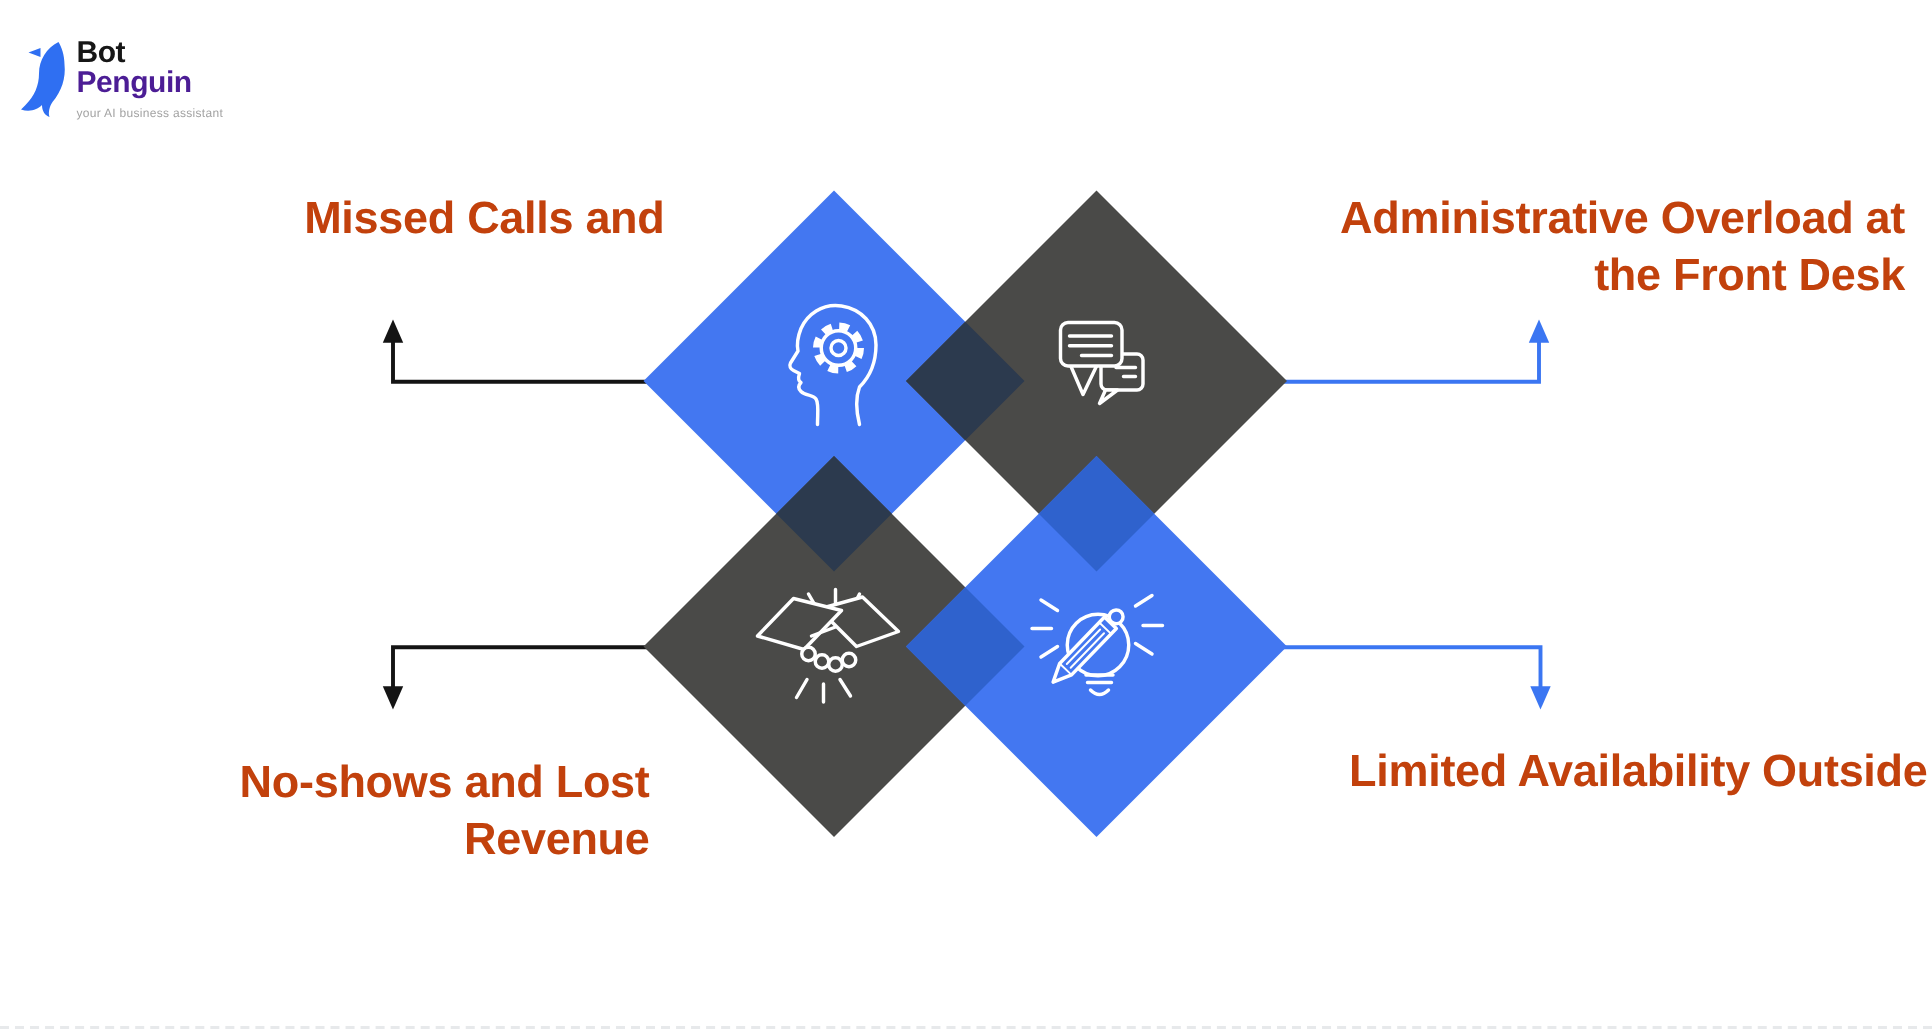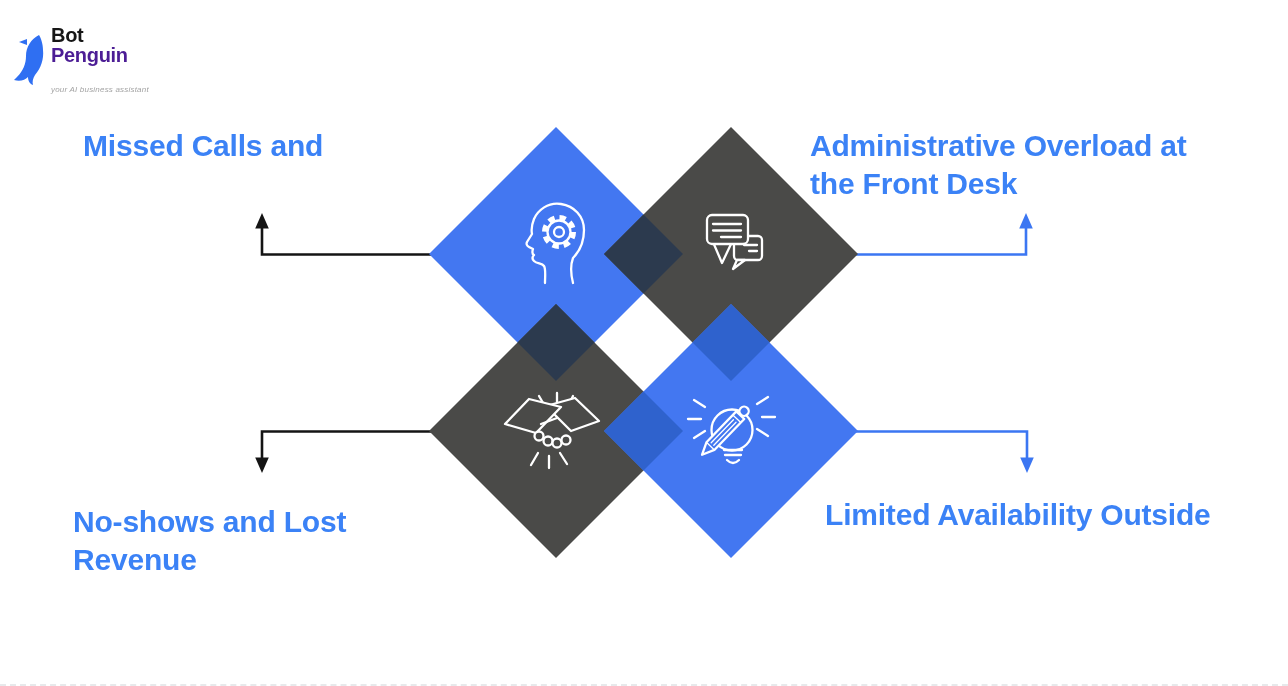--- a/index.html
+++ b/index.html
@@ -6,30 +6,30 @@
   .canvas{
     position:relative;width:1288px;height:686px;background:#ffffff;
     overflow:hidden;font-family:"Liberation Sans",sans-serif;
   }
   #scene{position:absolute;left:0;top:0;}
   .icon-stroke{fill:none;stroke:#fff;stroke-width:2.3;stroke-linecap:round;stroke-linejoin:round;}
   .icon-thin{fill:none;stroke:#fff;stroke-width:1.3;stroke-linecap:round;}
   .icon-fill{stroke:#fff;stroke-width:2.3;stroke-linejoin:round;}
   .arrow-line{fill:none;stroke-width:2.6;stroke-linecap:square;}
   .label{
-    position:absolute;text-align:left;color:#3b82f6;
+    position:absolute;text-align:right;color:#c2410c;
     font-size:30px;font-weight:600;line-height:38px;letter-spacing:-0.2px;
   }
   .label div{white-space:nowrap;}
   .logo{position:absolute;left:12px;top:26px;display:flex;align-items:center;}
   .logo-mark{width:36px;height:52px;margin-right:3px;}
   .logo-text{display:flex;flex-direction:column;}
   .brand-top{font-size:20px;font-weight:800;color:#161616;line-height:19px;letter-spacing:-0.3px;}
   .brand-bottom{font-size:20px;font-weight:800;color:#4c1d95;line-height:21px;letter-spacing:-0.3px;}
-  .tagline{font-size:8px;font-style:italic;color:#a3a3a3;margin-top:19px;letter-spacing:0.2px;}
+  .tagline{font-size:8px;color:#a3a3a3;margin-top:5px;letter-spacing:0.2px;}
   .bottom-rule{position:absolute;left:0;right:0;bottom:0;border-top:2px dashed #e7e9eb;}
 </style>
 </head>
 <body>
 
 <div class="canvas">
 
   <svg id="scene" width="1288" height="686" viewBox="0 0 1288 686">
 
     <g>

